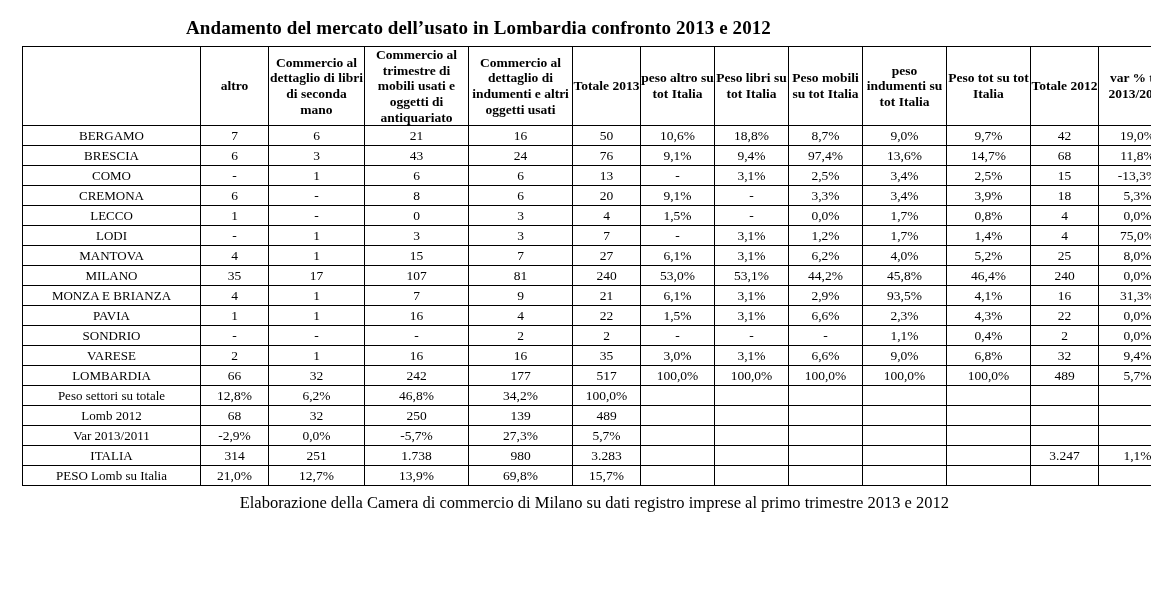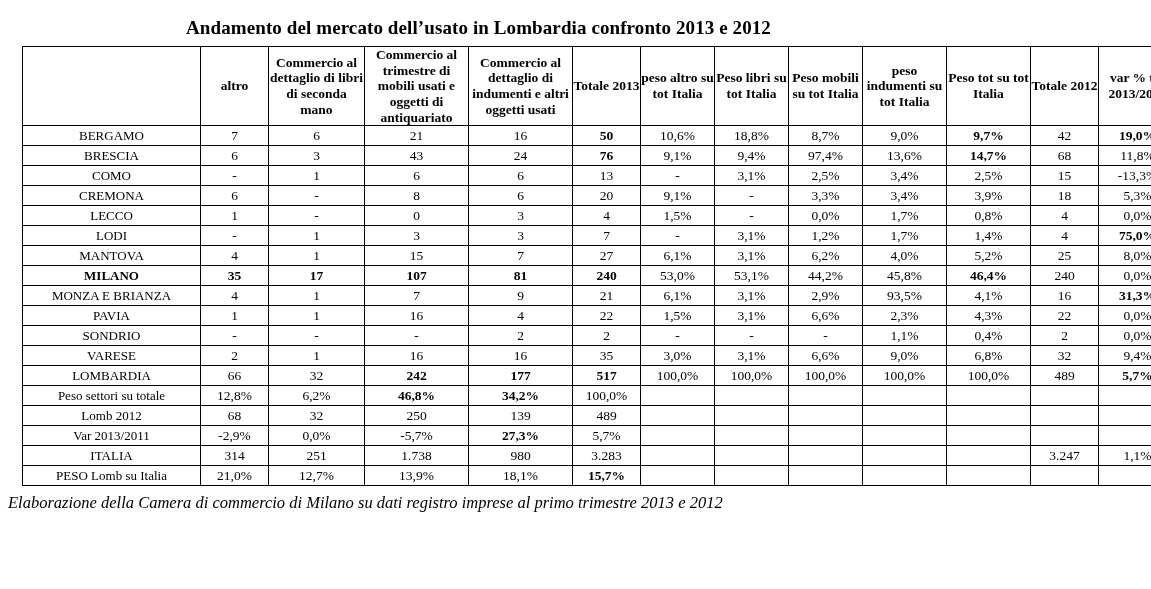--- a/index.html
+++ b/index.html
@@ -54,24 +54,23 @@
     height: 155px;
   }
   thead th.hdr-blank {
     border-top: 1px solid #000;
   }
   td.rowlabel, th.rowlabel {
     text-align: left;
     padding-left: 5px;
     font-size: 13px;
   }
-  td.b, th.b { font-weight: bold; }
+  td.b, th.b { font-weight: normal; }
   .footnote {
-    text-align: left;
-    font-style: italic;
+    text-align: right;
     font-size: 16.5px;
     padding-top: 7px;
   }
   col.c-label { width: 178px; }
   col.c-altro { width: 68px; }
   col.c-libri { width: 96px; }
   col.c-mobili { width: 104px; }
   col.c-indumenti { width: 104px; }
   col.c-tot13 { width: 68px; }
   col.c-p1 { width: 74px; }
@@ -377,21 +376,21 @@
             <td></td>
             <td></td>
             <td>3.247</td>
             <td>1,1%</td>
           </tr>
           <tr>
             <td class="rowlabel">PESO Lomb su Italia</td>
             <td>21,0%</td>
             <td>12,7%</td>
             <td>13,9%</td>
-            <td>18,1%</td>
+            <td>69,8%</td>
             <td class="b">15,7%</td>
             <td></td>
             <td></td>
             <td></td>
             <td></td>
             <td></td>
             <td></td>
             <td></td>
           </tr>
         </tbody>

